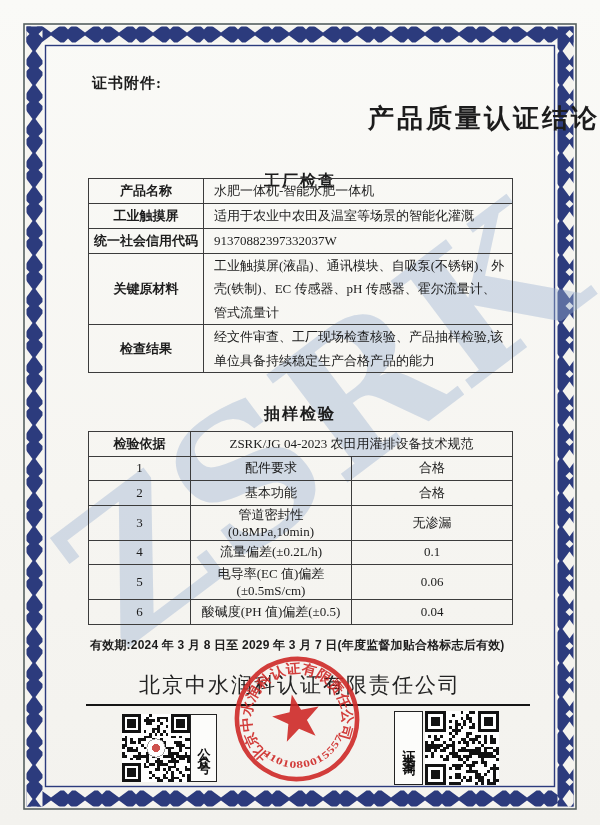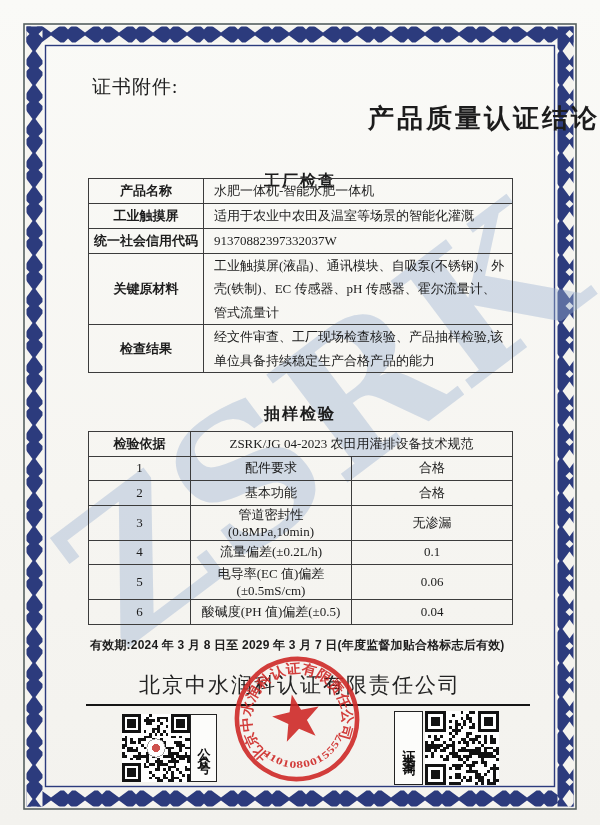--- a/index.html
+++ b/index.html
@@ -10,21 +10,21 @@
   }
   .abs{position:absolute;}
   .frame{position:absolute;left:0;top:0;z-index:0;}
   .watermark{
     position:absolute;left:-40px;top:330px;width:720px;z-index:1;
     font-family:"DejaVu Serif", serif;font-weight:bold;font-size:185px;
     color:rgba(158,178,210,0.42);transform:rotate(-37deg);
     text-align:center;letter-spacing:2px;pointer-events:none;line-height:1;
   }
   .content{position:relative;z-index:2;}
-  .attachment{left:92px;top:74px;font-size:19px;font-weight:normal;letter-spacing:1px;}
+  .attachment{left:92px;top:74px;font-size:15px;font-weight:bold;letter-spacing:1px;}
   .title{left:0;top:101px;width:600px;text-align:right;font-size:26px;font-weight:bold;
          letter-spacing:3px;font-family:"Liberation Sans", sans-serif;}
   .sec-head{width:600px;text-align:center;font-size:16px;font-weight:bold;letter-spacing:2px;}
   .sec1{left:0;top:150px;margin-top:21px;}
   .sec2{left:0;top:404px;}
   table{border-collapse:collapse;table-layout:fixed;background:transparent;}
   td{border:1.2px solid #3c3c3c;font-size:13px;vertical-align:middle;
      padding:0 6px;overflow:hidden;}
   .t1{left:88px;top:178px;width:425px;}
   .t1 .lbl{width:110px;text-align:center;font-weight:600;padding:0 2px;}

